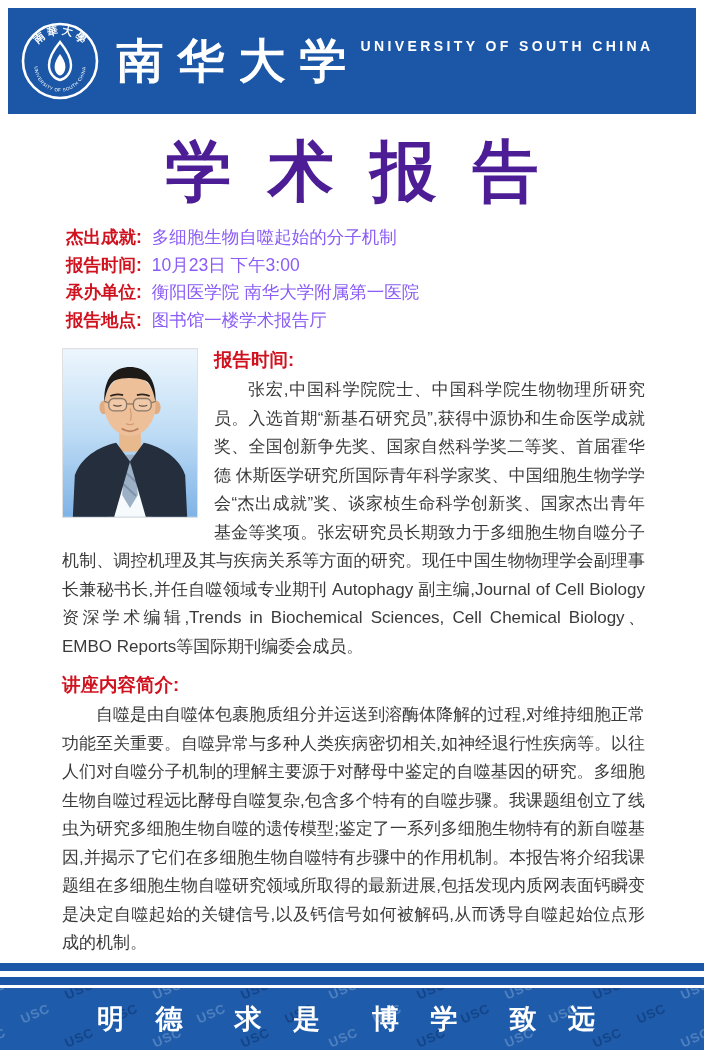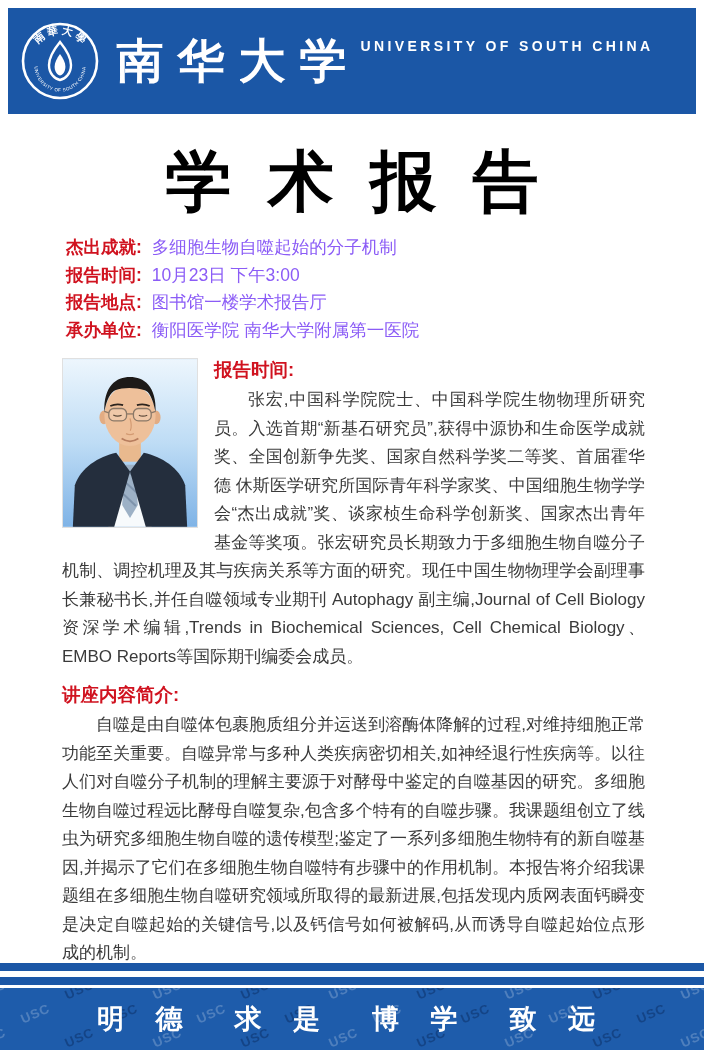--- a/index.html
+++ b/index.html
@@ -11,21 +11,21 @@
   .header{margin:8px 8px 0 8px;height:106px;background:#1b57a6;
           display:flex;align-items:center;justify-content:center;}
   .brand{display:flex;align-items:center;gap:16px;margin-right:30px;}
   .seal{width:80px;height:80px;flex:0 0 auto;}
   .brand-text{display:flex;flex-direction:row;align-items:flex-start;}
   .brand-cn{color:#fff;font-size:47px;font-weight:bold;letter-spacing:14px;
             line-height:52px;font-family:"DejaVu Serif","Liberation Serif",serif;}
   .brand-en{color:#fff;font-size:14px;font-weight:bold;letter-spacing:3.4px;margin-top:3px;}
 
   
-  .title{margin:28px 0 0 0;text-align:center;color:#000000;
+  .title{margin:18px 0 0 0;text-align:center;color:#4c1d95;
          font-size:66px;line-height:78px;font-weight:900;
          letter-spacing:0.55em;text-indent:0.55em;white-space:nowrap;}
 
   
   .info{margin:14px 60px 0 66px;}
   .info-row{font-size:17.5px;line-height:27.5px;white-space:nowrap;}
   .info-label{color:#d0121f;font-weight:bold;margin-right:10px;}
   .info-value{color:#8b5cf6;}
 
   
@@ -93,24 +93,24 @@
   <h1 class="title">学术报告</h1>
 
   <section class="info">
     <div class="info-row">
       <span class="info-label">杰出成就:</span><span class="info-value">多细胞生物自噬起始的分子机制</span>
     </div>
     <div class="info-row">
       <span class="info-label">报告时间:</span><span class="info-value">10月23日 下午3:00</span>
     </div>
     <div class="info-row">
+      <span class="info-label">承办单位:</span><span class="info-value">衡阳医学院 南华大学附属第一医院</span>
+    </div>
+    <div class="info-row">
       <span class="info-label">报告地点:</span><span class="info-value">图书馆一楼学术报告厅</span>
-    </div>
-    <div class="info-row">
-      <span class="info-label">承办单位:</span><span class="info-value">衡阳医学院 南华大学附属第一医院</span>
     </div>
   </section>
 
   <section class="speaker">
     <div class="photo">
       <svg viewBox="0 0 136 170" aria-hidden="true">
         <defs>
           <linearGradient id="pbg" x1="0" y1="0" x2="0" y2="1">
             <stop offset="0" stop-color="#edf6fd"></stop>
             <stop offset="0.5" stop-color="#bedcf5"></stop>

